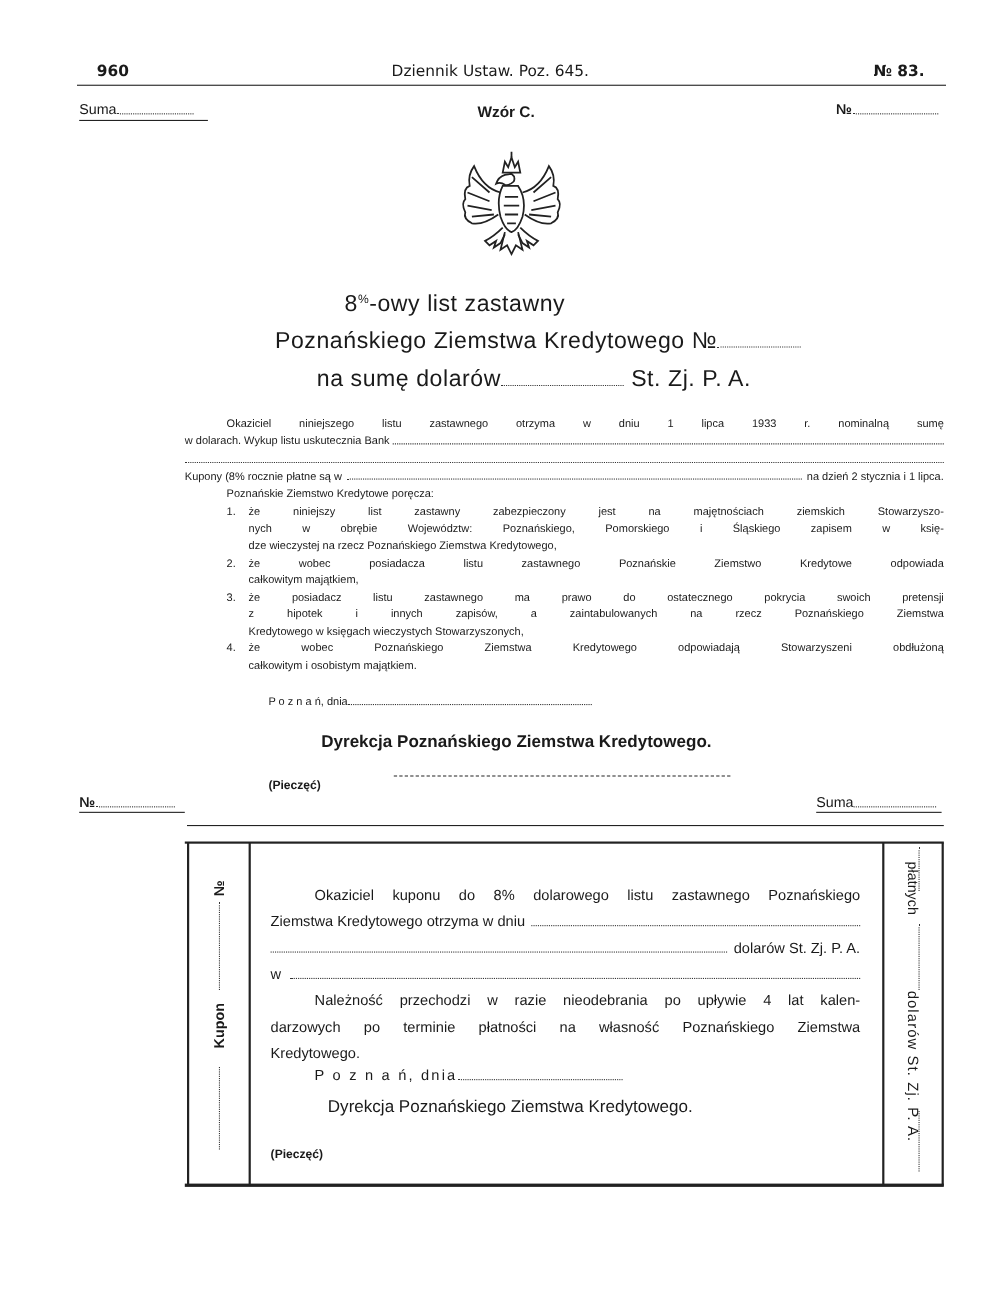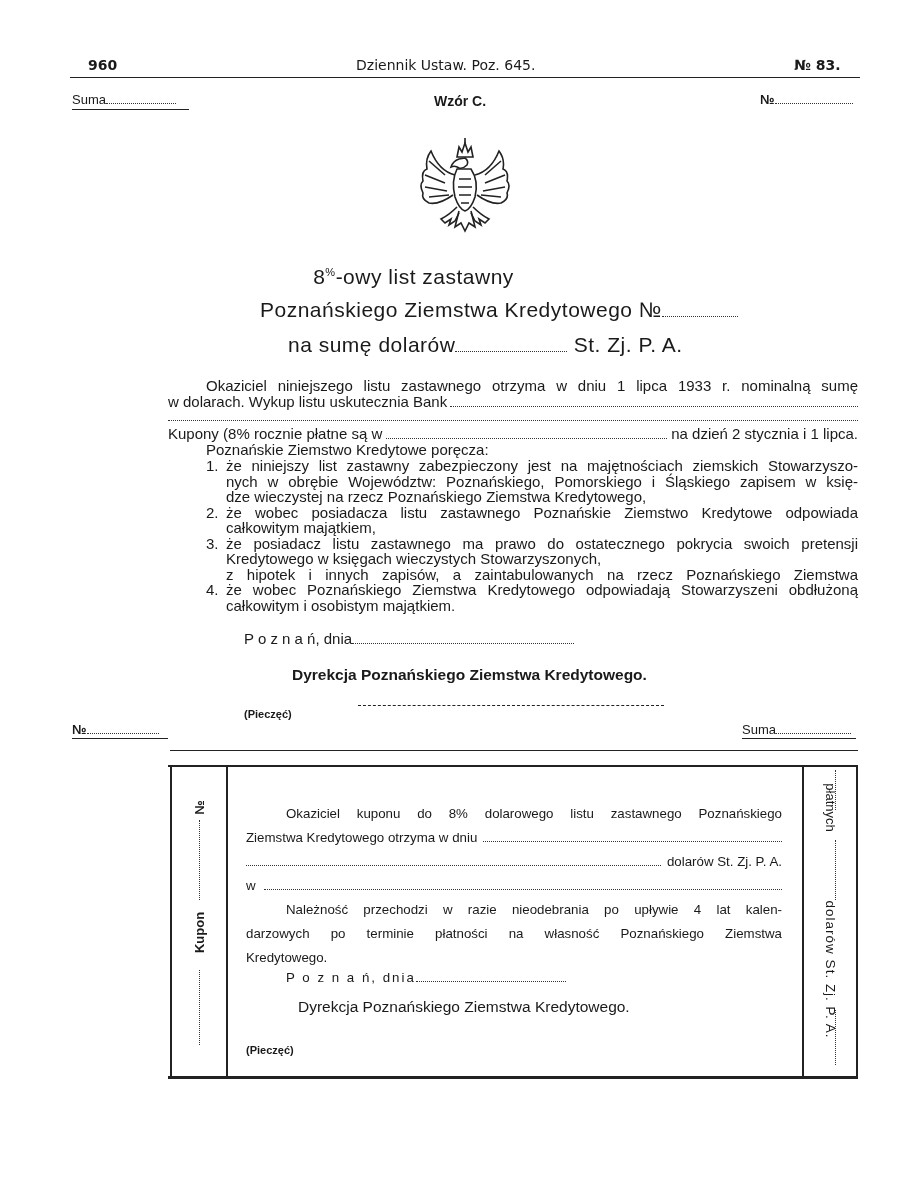--- a/index.html
+++ b/index.html
@@ -5,21 +5,21 @@
   html, body { margin: 0; padding: 0; background: #ffffff; }
   body { width: 909px; height: 1189px; position: relative; overflow: hidden;
          font-family: "Liberation Sans", "DejaVu Sans", sans-serif; color: #1a1a1a; }
   .abs { position: absolute; }
   .dots { display: inline-block; border-bottom: 1px dotted #333; height: 0; vertical-align: baseline; }
   .hdr { font-size: 14px; top: 57px; font-family: "DejaVu Sans", sans-serif; }
   .rule { position: absolute; height: 0; border-top: 1px solid #222; }
   .rule2 { position: absolute; height: 0; border-top: 2px solid #222; }
   .bold { font-weight: bold; text-align: center; }
   .title1 { font-size: 21px; letter-spacing: 0.5px; }
-  .body { font-size: 15px; line-height: 15.5px; }
+  .body { font-size: 10px; line-height: 15.5px; }
   .spaced { letter-spacing: 3px; }
   .small { font-size: 11px; font-weight: bold; }
   .vline { position: absolute; width: 0; border-left: 2px solid #222; }
   .vdots { position: absolute; width: 0; border-left: 1px dotted #333; }
   .vtext-up { position: absolute; transform: rotate(-90deg); transform-origin: center center; white-space: nowrap; }
   .vtext-down { position: absolute; transform: rotate(90deg); transform-origin: center center; white-space: nowrap; }
   .coupon-text { font-size: 13.3px; line-height: 24px; margin-top: 20px; }
 </style>
 </head>
 <body>
@@ -59,21 +59,21 @@
       <path d="M42 72 Q34 80 26 84 L30 88 L36 84 L34 90 L40 86 L44 78"></path>
       <path d="M58 72 Q66 80 74 84 L70 88 L64 84 L66 90 L60 86 L56 78"></path>
       <path d="M44 76 L40 92 L46 88 L50 96 L54 88 L60 92 L56 76"></path>
     </g>
   </svg>
 </div>
 
 <div class="abs title1" style="left:0; width:827px; top:265px; text-align:center;">
   <span>8</span><sup style="font-size:11px;">%</sup><span>-owy list zastawny</span>
 </div>
-<div class="abs title1" style="left:260px; top:298px;">
+<div class="abs title1" style="left:250px; top:298px;">
   <span>Poznańskiego Ziemstwa Kredytowego №</span><span class="dots" style="width:76px;"></span>
 </div>
 <div class="abs title1" style="left:288px; top:333px;">
   <span>na sumę dolarów</span><span class="dots" style="width:112px;"></span>
   <span>St. Zj. P. A.</span>
 </div>
 
 <div class="abs body" style="left:168px; top:378px; width:690px;">
   <div style="text-indent:38px; text-align:justify; text-align-last:justify;">Okaziciel niniejszego listu zastawnego otrzyma w dniu 1 lipca 1933 r. nominalną sumę</div>
   <div style="display:flex; align-items:baseline;">
@@ -97,22 +97,22 @@
     <div>dze wieczystej na rzecz Poznańskiego Ziemstwa Kredytowego,</div>
   </div>
   <div style="position:relative; padding-left:20px;">
     <span style="position:absolute; left:0;">2.</span>
     <div style="text-align:justify; text-align-last:justify;">że wobec posiadacza listu zastawnego Poznańskie Ziemstwo Kredytowe odpowiada</div>
     <div>całkowitym majątkiem,</div>
   </div>
   <div style="position:relative; padding-left:20px;">
     <span style="position:absolute; left:0;">3.</span>
     <div style="text-align:justify; text-align-last:justify;">że posiadacz listu zastawnego ma prawo do ostatecznego pokrycia swoich pretensji</div>
+    <div style="text-align:justify; text-align-last:justify;">z hipotek i innych zapisów, a zaintabulowanych na rzecz Poznańskiego Ziemstwa</div>
     <div>Kredytowego w księgach wieczystych Stowarzyszonych,</div>
-    <div style="text-align:justify; text-align-last:justify;">z hipotek i innych zapisów, a zaintabulowanych na rzecz Poznańskiego Ziemstwa</div>
   </div>
   <div style="position:relative; padding-left:20px;">
     <span style="position:absolute; left:0;">4.</span>
     <div style="text-align:justify; text-align-last:justify;">że wobec Poznańskiego Ziemstwa Kredytowego odpowiadają Stowarzyszeni obdłużoną</div>
     <div>całkowitym i osobistym majątkiem.</div>
   </div>
 </div>
 
 <div class="abs body" style="left:244px; top:631px;">
   <span>P o z n a ń, dnia</span><span class="dots" style="width:222px;"></span>

